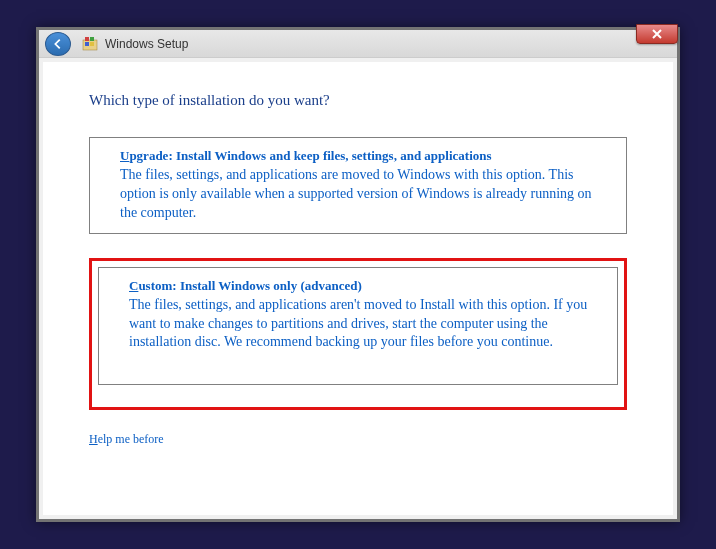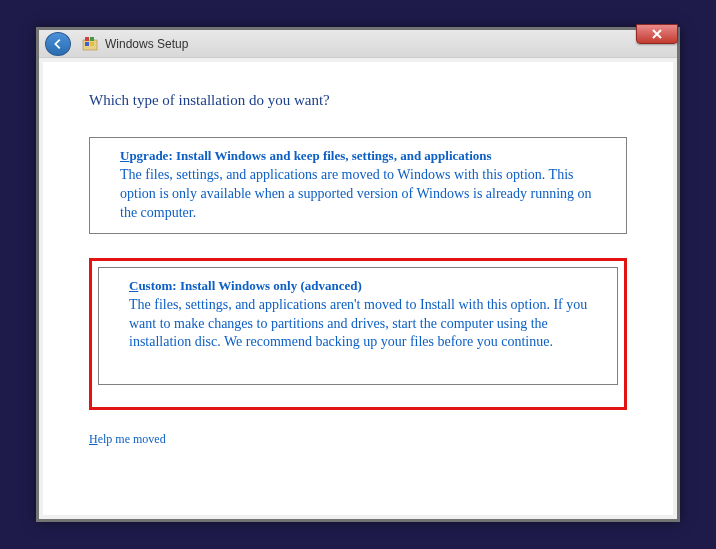--- a/index.html
+++ b/index.html
@@ -152,16 +152,16 @@
     <div class="highlight-wrap">
       <div class="option-box">
         <div class="option-title">
           <span class="ul">C</span><span>ustom: Install Windows only (advanced)</span>
         </div>
         <div class="option-desc">The files, settings, and applications aren't moved to Install with this option. If you want to make changes to partitions and drives, start the computer using the installation disc. We recommend backing up your files before you continue.</div>
       </div>
     </div>
 
     <div class="help-link">
-      <span class="ul">H</span><span>elp me moved</span>
+      <span class="ul">H</span><span>elp me before</span>
     </div>
   </div>
 </div>
 
 </body></html>

